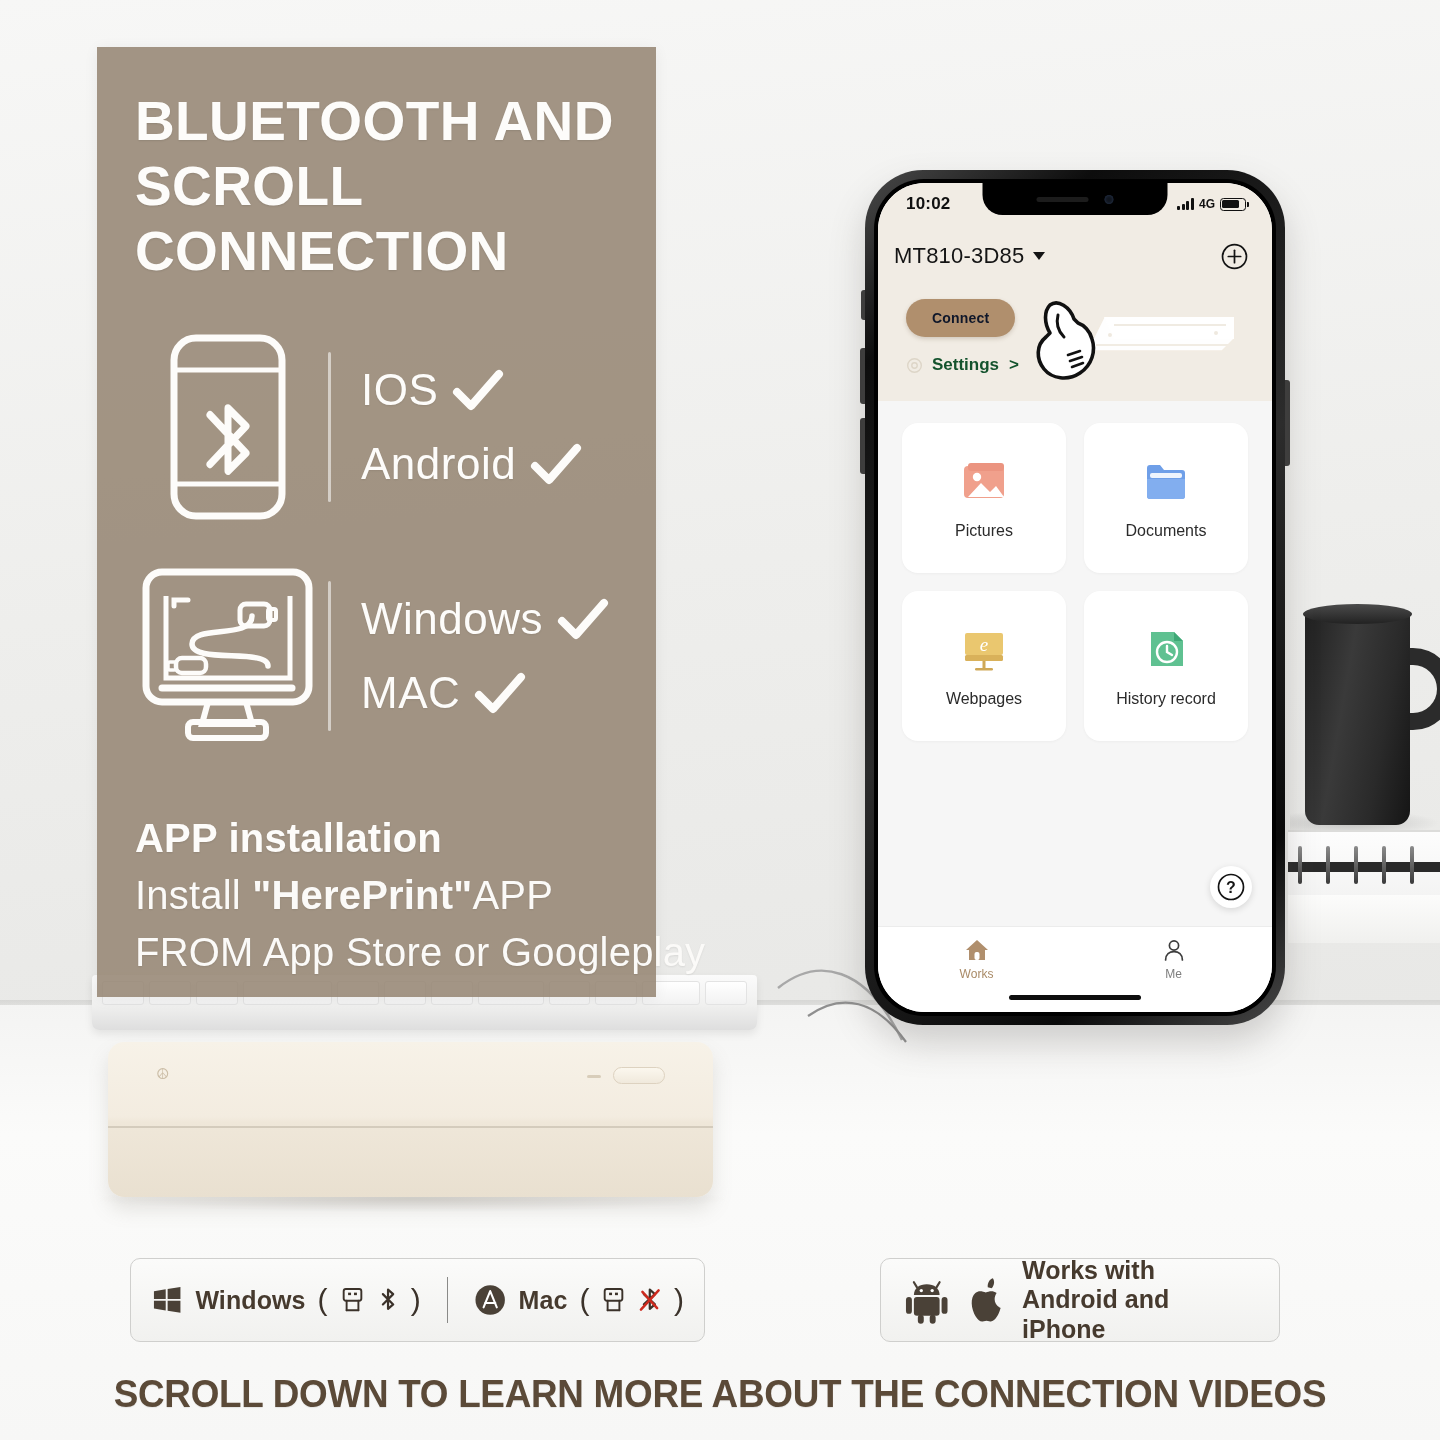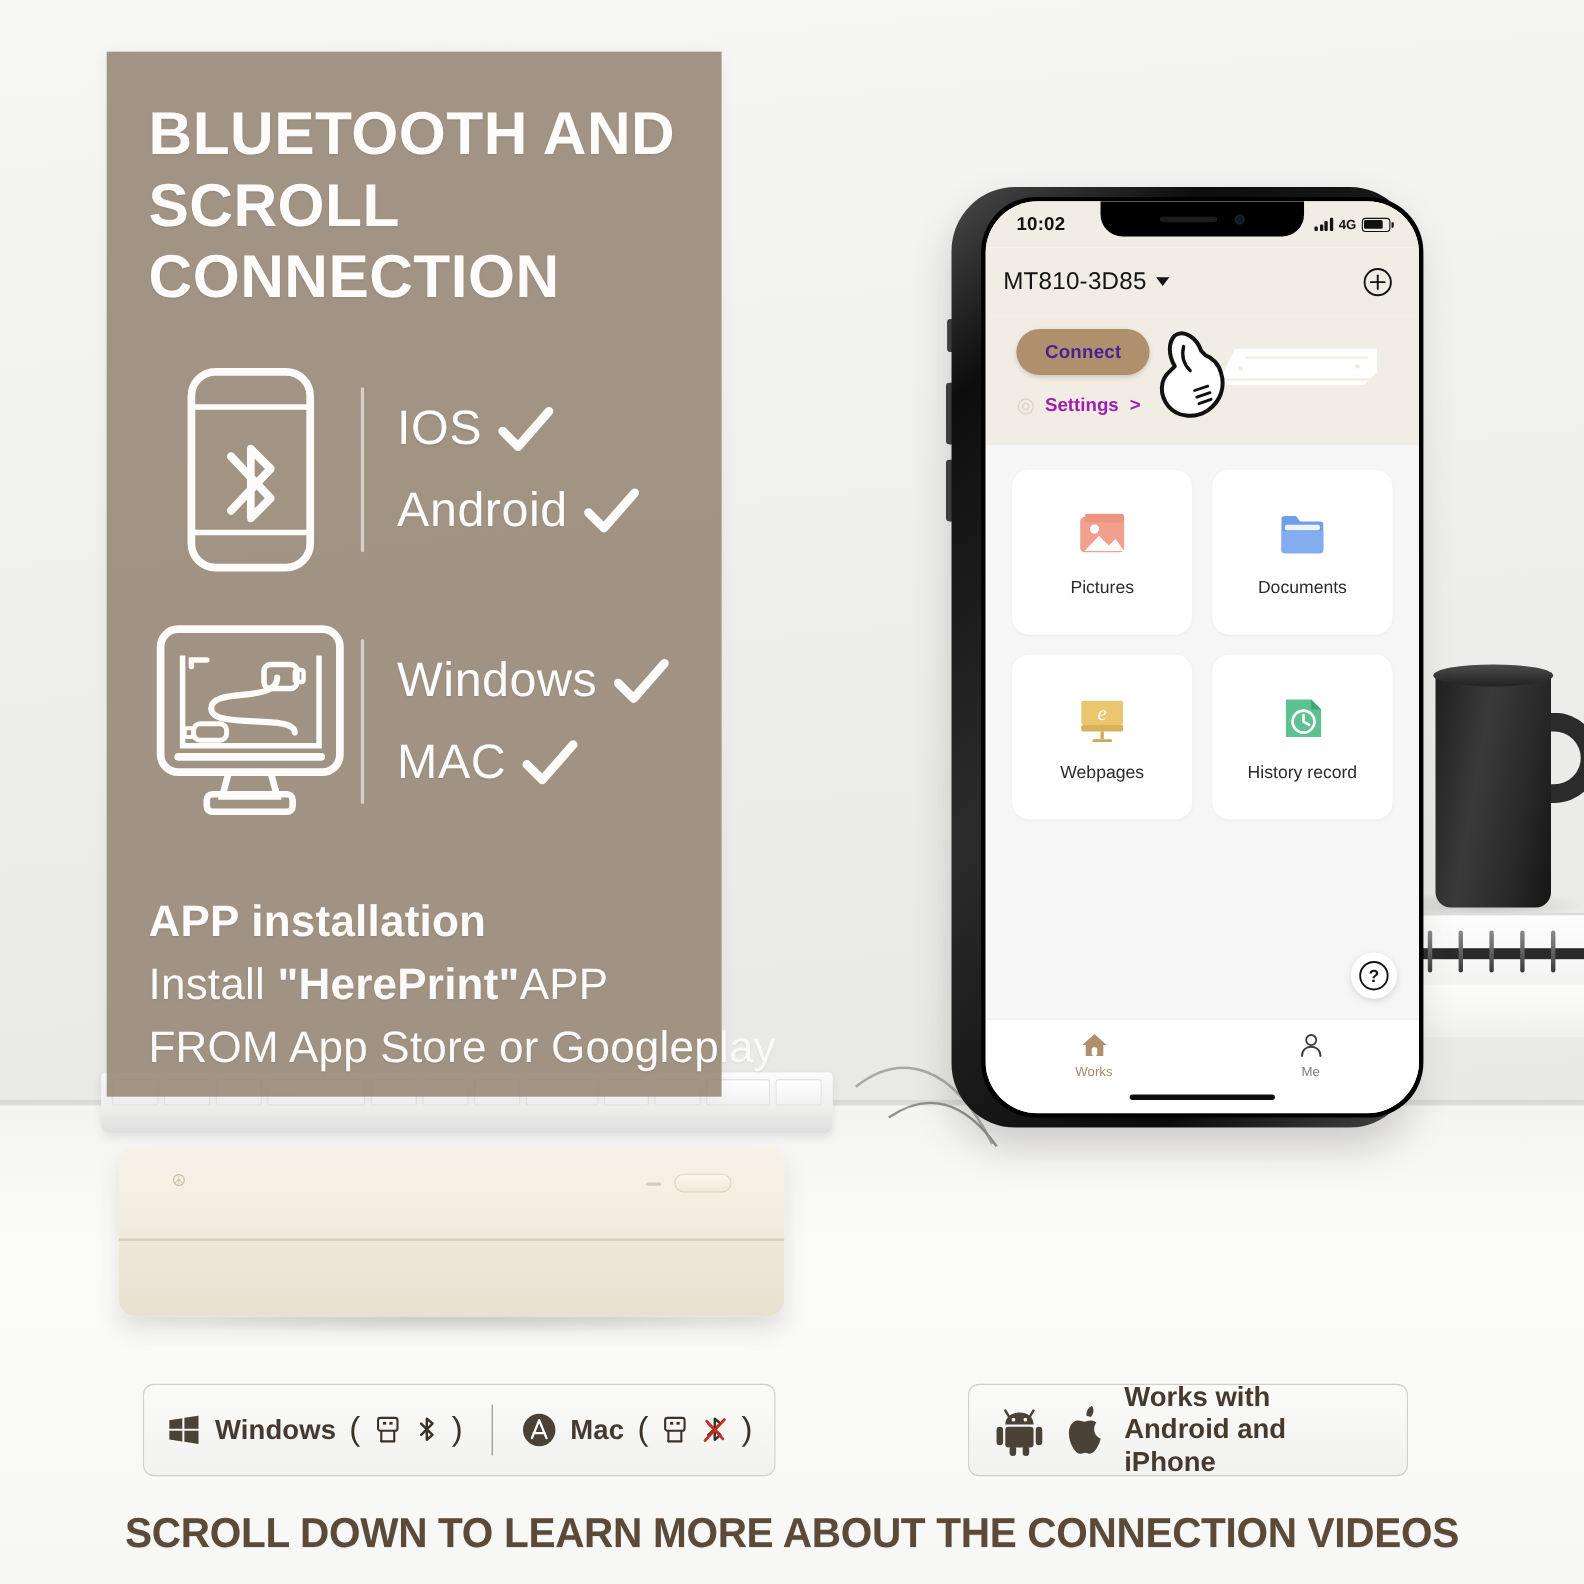--- a/index.html
+++ b/index.html
@@ -163,21 +163,21 @@
 
   
   .phone {
     position:absolute; left:865px; top:170px; width:420px; height:855px;
     background:linear-gradient(140deg,#4a4a4a 0%,#0d0d0d 16%,#2c2c2c 50%,#0a0a0a 84%,#474747 100%);
     border-radius:58px;
     box-shadow:0 18px 34px rgba(90,88,84,.25);
     padding:9px;
   }
   .phone-inner {
-    width:100%; height:100%; background:#000; border-radius:50px; padding:4px;margin-left:18px;
+    width:100%; height:100%; background:#000; border-radius:50px; padding:4px;
   }
   .screen {
     position:relative; width:100%; height:100%; overflow:hidden;
     border-radius:47px; background:#ffffff;
   }
   .btn-silent { position:absolute; left:861px; top:290px; width:5px; height:30px; background:#3b3b3b; border-radius:3px 0 0 3px; }
   .btn-vup   { position:absolute; left:860px; top:348px; width:6px; height:56px; background:#3b3b3b; border-radius:3px 0 0 3px; }
   .btn-vdn   { position:absolute; left:860px; top:418px; width:6px; height:56px; background:#3b3b3b; border-radius:3px 0 0 3px; }
   .btn-power { position:absolute; left:1284px; top:380px; width:6px; height:86px; background:#3b3b3b; border-radius:0 3px 3px 0; }
 
@@ -220,26 +220,26 @@
   .device-name span { font-size:22px; color:#141414; letter-spacing:.2px; }
   .caret { width:0;height:0;border-left:6px solid transparent;border-right:6px solid transparent;border-top:8px solid #141414; }
   .add-btn { width:27px; height:27px; }
 
   .connect-card {
     background:#f1ece4; padding:8px 26px 26px 28px; position:relative;
     display:flex; align-items:flex-start; justify-content:space-between;
   }
   .connect-left { padding-top:4px; }
   .connect-btn {
-    background:#b08f6d; color:#4c1d95; font-size:17px; font-weight:700;
+    background:#b08f6d; color:#0f172a; font-size:14px; font-weight:700;
     border:none; border-radius:22px; padding:11px 26px; letter-spacing:.2px;
     box-shadow:0 2px 4px rgba(120,95,70,.25); cursor:pointer;
   }
   .settings-row { display:flex; align-items:center; gap:9px; margin-top:18px; }
-  .settings-row span { font-size:17px; color:#a21caf; font-weight:600;text-align:center; }
+  .settings-row span { font-size:17px; color:#14532d; font-weight:600;text-align:center; }
   .settings-chev { font-size:16px; color:#1a1a1a; font-weight:700; margin-left:1px; }
 
   .hand {
     position:absolute; left:146px; top:6px; width:84px; height:92px; z-index:6;
   }
   .printer-thumb { width:160px; height:60px; margin-top:10px; margin-right:2px; }
 
   .grid-area {
     background:#f6f6f6; flex:1; padding:22px 24px 0 24px;
     display:grid; grid-template-columns:1fr 1fr; gap:18px;

